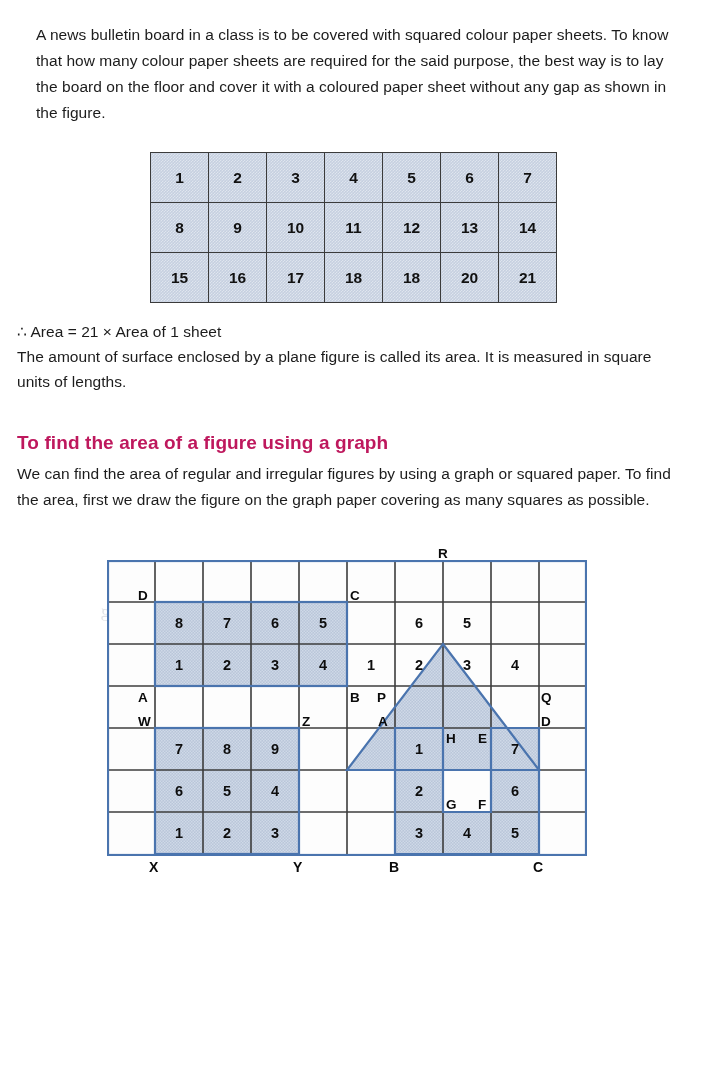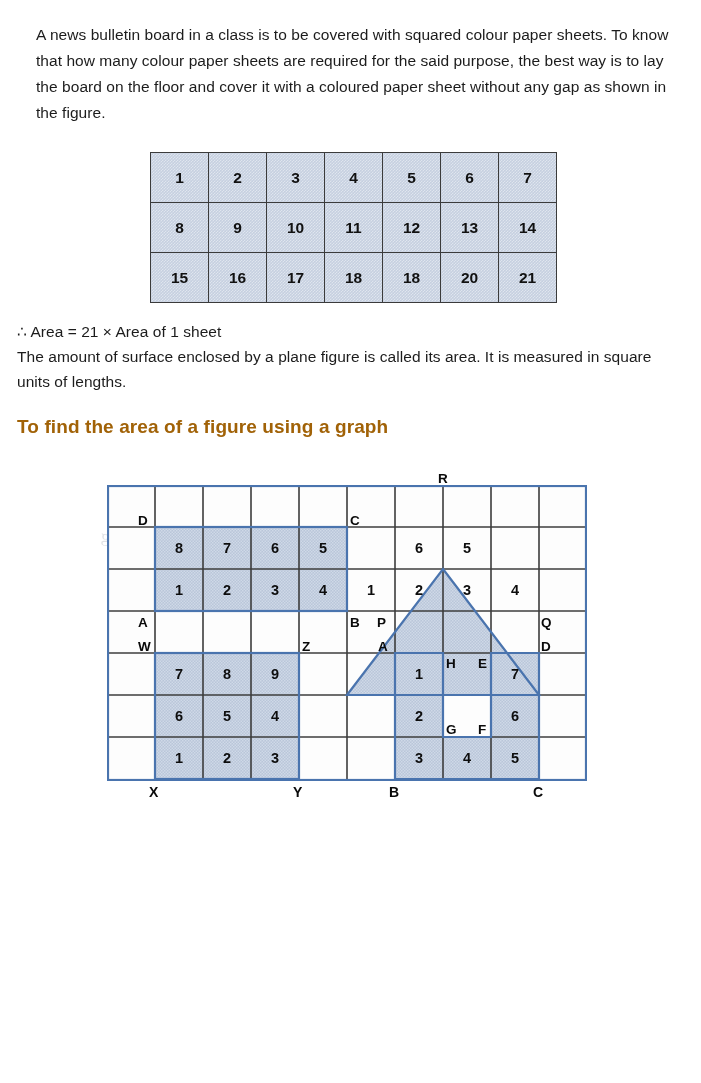--- a/index.html
+++ b/index.html
@@ -29,22 +29,22 @@
     color: #1c1c1c;
     margin: 0 17px 0 17px;
     letter-spacing: 0.05px;
   }
   .para.gap-top { margin-top: 22px; margin-left: 36px; }
   .para.tight { line-height: 25px; }
 
   .section-heading {
     font-size: 19px;
     font-weight: bold;
-    color: #a16207;
-    margin: 22px 17px 7px 17px;
+    color: #be185d;
+    margin: 38px 17px 7px 17px;
     letter-spacing: 0.1px;
   }
 
   
   .sheets-wrap {
     margin: 26px 0 0 0;
     display: flex;
     justify-content: flex-start;
     padding-left: 150px;
   }
@@ -166,20 +166,21 @@
     </table>
   </div>
 
 
   <p class="para tight" style="margin-top:16px;">∴ Area = 21 × Area of 1 sheet</p>
 
   <p class="para tight" style="margin-top:0;">The amount of surface enclosed by a plane figure is called its area. It is measured in square units of lengths.</p>
 
   <h2 class="section-heading">To find the area of a figure using a graph</h2>
 
+  <p class="para">We can find the area of regular and irregular figures by using a graph or squared paper. To find the area, first we draw the figure on the graph paper covering as many squares as possible.</p>
 
   <div class="graph-figure">
     <div class="graph-box">
 
       <div class="bleed-text" style="left:-6px; top:42px; font-size:17px;">2. Complete the table given below for triang</div>
       <div class="bleed-text" style="left:42px; top:110px; font-size:14px;">12 cm</div>
       <div class="bleed-text" style="left:262px; top:100px; font-size:14px;">(a)</div>
       <div class="bleed-text" style="left:262px; top:142px; font-size:14px;">(b)</div>
       <div class="bleed-text" style="left:262px; top:184px; font-size:14px;">(c)</div>
       <div class="bleed-text" style="left:262px; top:226px; font-size:14px;">(d)</div>

